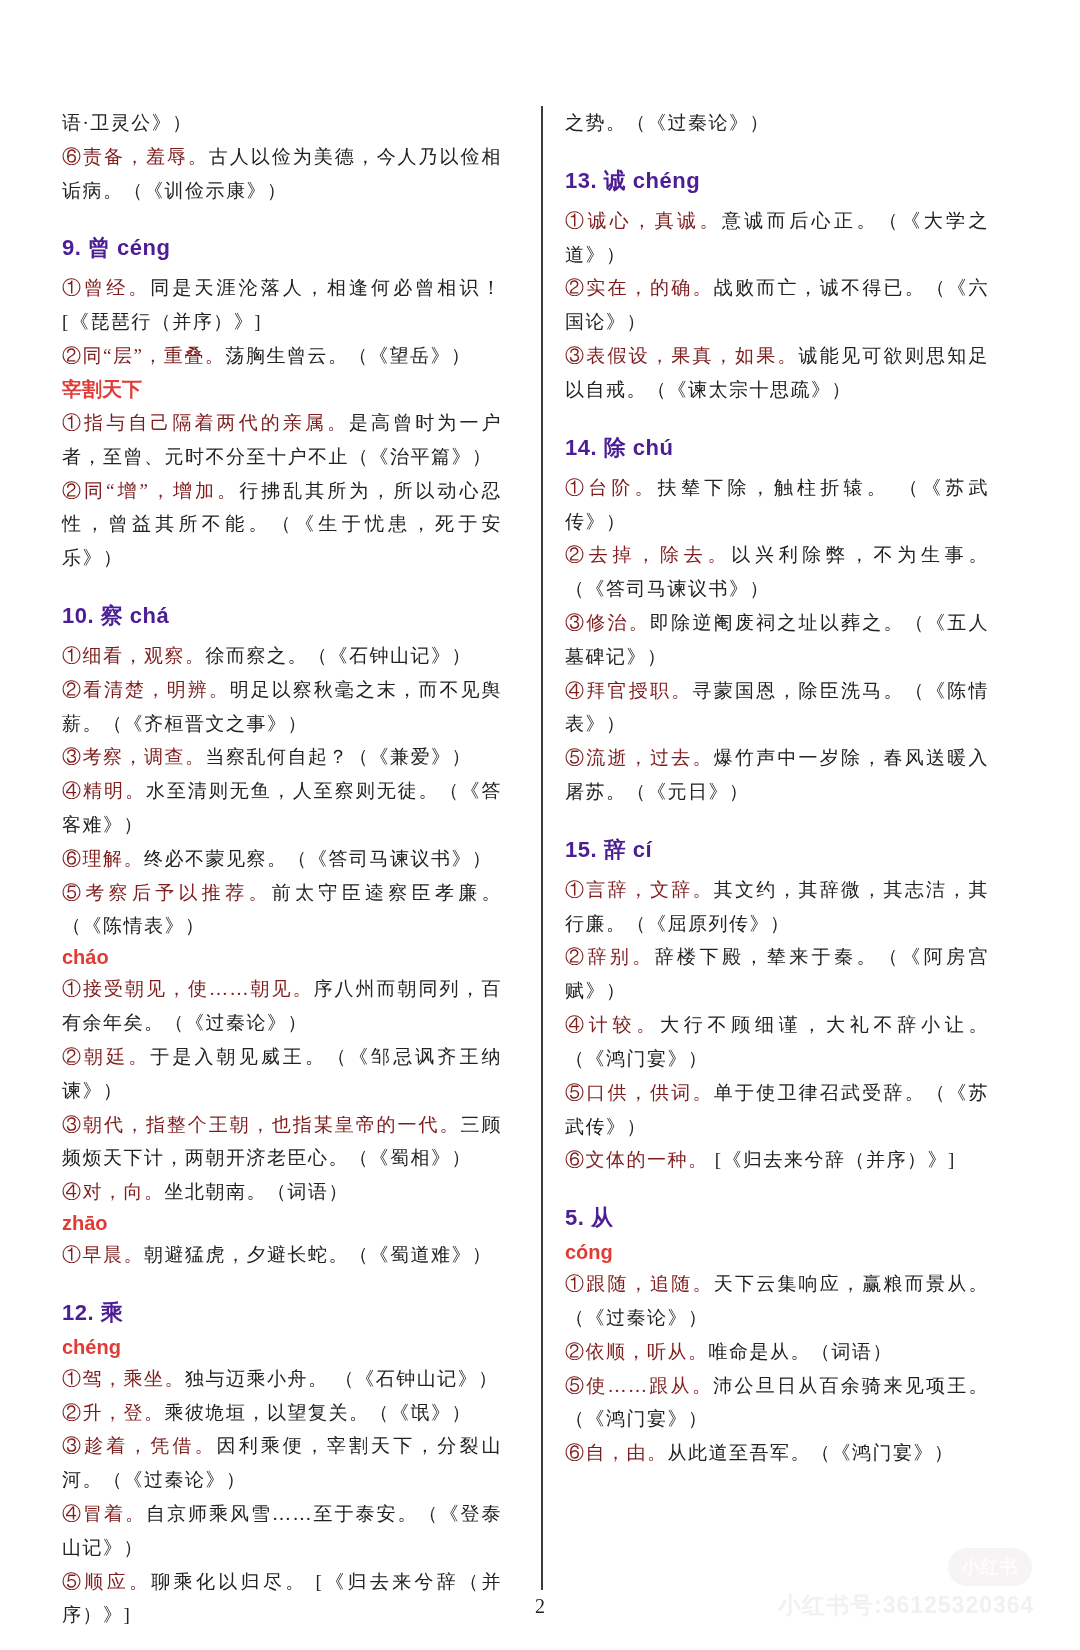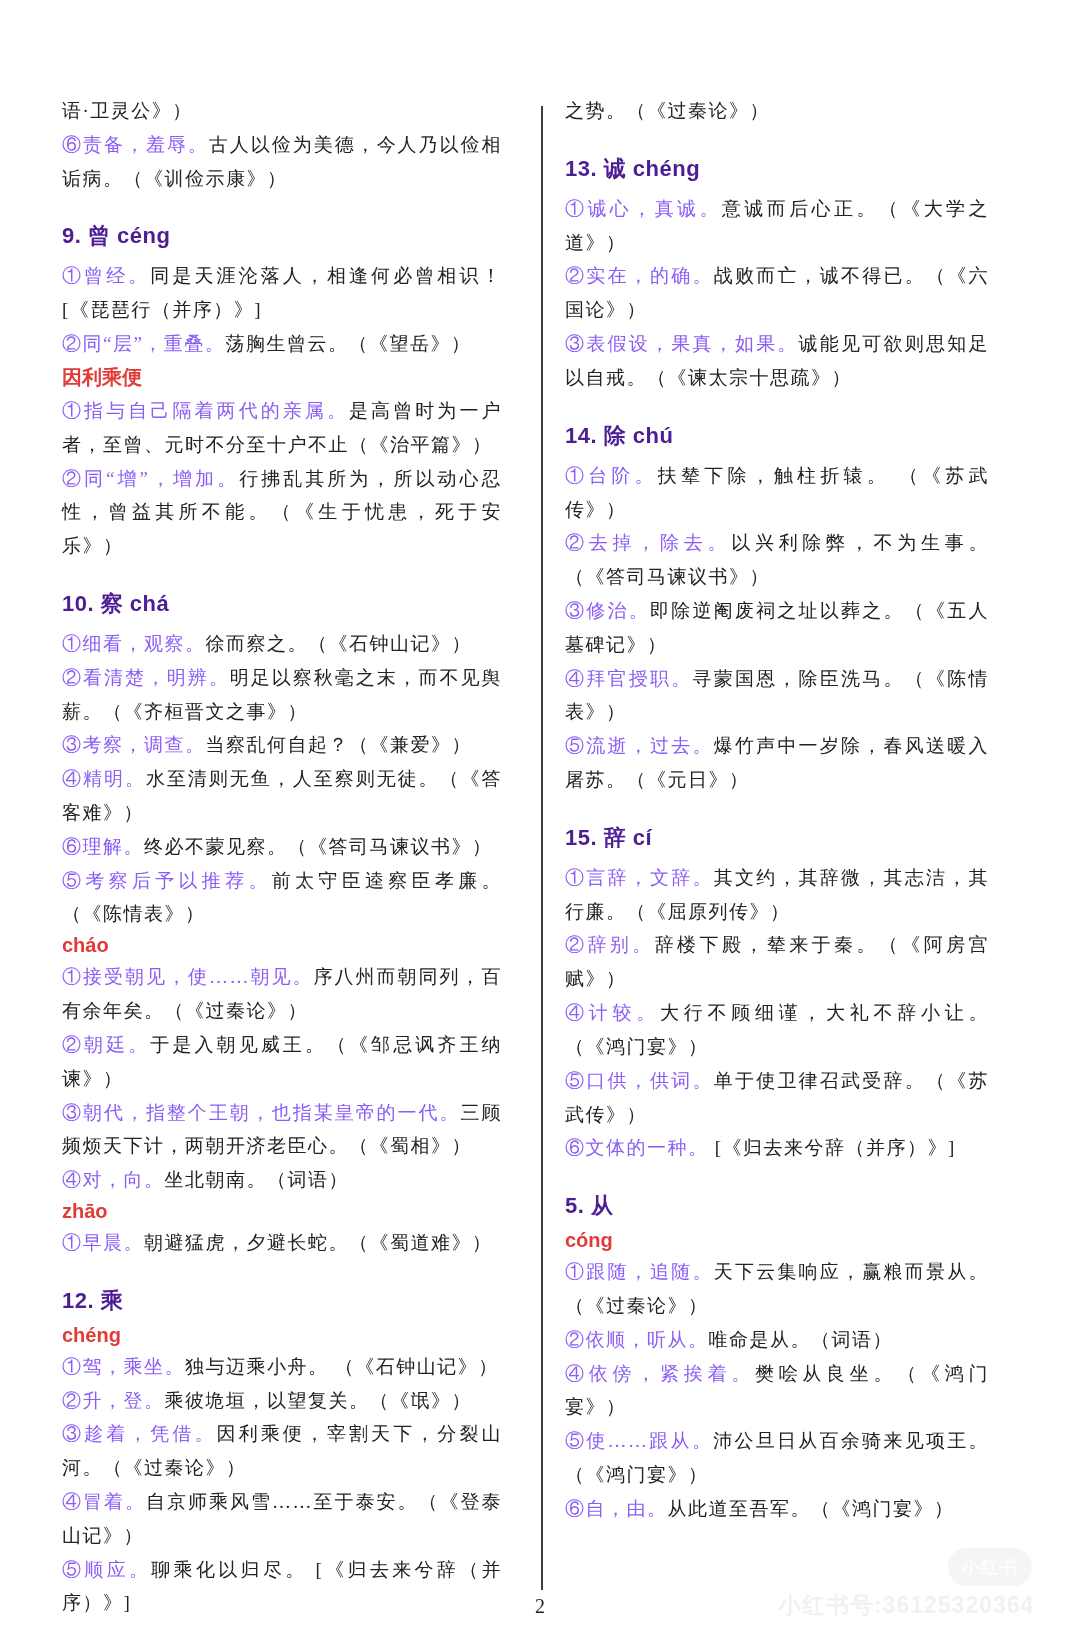--- a/index.html
+++ b/index.html
@@ -21,40 +21,40 @@
     width:2px;height:1484px;
     background:#3c3c3c;
   }
   p.item{
     margin:0;
     font-size:19px;
     line-height:1.78;
     color:#222222;
     letter-spacing:1.5px;
   }
-  p.item .def{color:#8b5cf6;margin-top:34px;}
+  p.item .def{color:#7f1d1d;margin-top:34px;}
   p.item .ex{color:#222222;}
   h2.entry-heading{
     font-family:"Liberation Sans", sans-serif;
     color:#4c1d95;
     font-size:22px;
     font-weight:700;
     margin:26px 0 8px 0;
     letter-spacing:0.5px;
     text-align:left;
   }
   .pinyin-heading{
     font-family:"Liberation Sans", sans-serif;
     color:#e03b36;
     font-size:20px;
     font-weight:700;
     margin:3px 0;
     text-align:left;
   }
-  .col > :first-child{margin-top:4px;}
+  .col > :first-child{margin-top:16px;}
   .page-number{
     position:absolute;left:0;bottom:32px;width:1080px;
     text-align:center;
     font-size:20px;color:#222222;
     font-family:"Liberation Serif", serif;
   }
   .wm-badge{
     position:absolute;left:948px;top:1548px;
     width:84px;height:38px;
     background:#f6f4f4;border-radius:19px;
@@ -76,21 +76,21 @@
 </head>
 <body>
 
 <div class="page">
   <div class="col col-left" id="col-left">
       <p class="item"><span class="ex">语·卫灵公》）</span></p>
       <p class="item"><span class="def">⑥责备，羞辱。</span><span class="ex">古人以俭为美德，今人乃以俭相诟病。（《训俭示康》）</span></p>
       <h2 class="entry-heading">9. 曾 céng</h2>
       <p class="item"><span class="def">①曾经。</span><span class="ex">同是天涯沦落人，相逢何必曾相识！[《琵琶行（并序）》]</span></p>
       <p class="item"><span class="def">②同“层”，重叠。</span><span class="ex">荡胸生曾云。（《望岳》）</span></p>
-      <div class="pinyin-heading">因利乘便</div>
+      <div class="pinyin-heading">宰割天下</div>
       <p class="item"><span class="def">①指与自己隔着两代的亲属。</span><span class="ex">是高曾时为一户者，至曾、元时不分至十户不止（《治平篇》）</span></p>
       <p class="item"><span class="def">②同“增”，增加。</span><span class="ex">行拂乱其所为，所以动心忍性，曾益其所不能。（《生于忧患，死于安乐》）</span></p>
       <h2 class="entry-heading">10. 察 chá</h2>
       <p class="item"><span class="def">①细看，观察。</span><span class="ex">徐而察之。（《石钟山记》）</span></p>
       <p class="item"><span class="def">②看清楚，明辨。</span><span class="ex">明足以察秋毫之末，而不见舆薪。（《齐桓晋文之事》）</span></p>
       <p class="item"><span class="def">③考察，调查。</span><span class="ex">当察乱何自起？（《兼爱》）</span></p>
       <p class="item"><span class="def">④精明。</span><span class="ex">水至清则无鱼，人至察则无徒。（《答客难》）</span></p>
       <p class="item"><span class="def">⑥理解。</span><span class="ex">终必不蒙见察。（《答司马谏议书》）</span></p>
       <p class="item"><span class="def">⑤考察后予以推荐。</span><span class="ex">前太守臣逵察臣孝廉。（《陈情表》）</span></p>
       <div class="pinyin-heading">cháo</div>
@@ -124,21 +124,20 @@
       <h2 class="entry-heading">15. 辞 cí</h2>
       <p class="item"><span class="def">①言辞，文辞。</span><span class="ex">其文约，其辞微，其志洁，其行廉。（《屈原列传》）</span></p>
       <p class="item"><span class="def">②辞别。</span><span class="ex">辞楼下殿，辇来于秦。（《阿房宫赋》）</span></p>
       <p class="item"><span class="def">④计较。</span><span class="ex">大行不顾细谨，大礼不辞小让。（《鸿门宴》）</span></p>
       <p class="item"><span class="def">⑤口供，供词。</span><span class="ex">单于使卫律召武受辞。（《苏武传》）</span></p>
       <p class="item"><span class="def">⑥文体的一种。</span><span class="ex"> [《归去来兮辞（并序）》]</span></p>
       <h2 class="entry-heading">5. 从</h2>
       <div class="pinyin-heading">cóng</div>
       <p class="item"><span class="def">①跟随，追随。</span><span class="ex">天下云集响应，赢粮而景从。（《过秦论》）</span></p>
       <p class="item"><span class="def">②依顺，听从。</span><span class="ex">唯命是从。（词语）</span></p>
-      <p class="item"><span class="def">④依傍，紧挨着。</span><span class="ex">樊哙从良坐。（《鸿门宴》）</span></p>
       <p class="item"><span class="def">⑤使……跟从。</span><span class="ex">沛公旦日从百余骑来见项王。（《鸿门宴》）</span></p>
       <p class="item"><span class="def">⑥自，由。</span><span class="ex">从此道至吾军。（《鸿门宴》）</span></p>
     </div>
 
   <div class="wm-badge">小红书</div>
   <div class="wm-text">小红书号:36125320364</div>
 
   <div class="page-number">2</div>
 </div>
 

